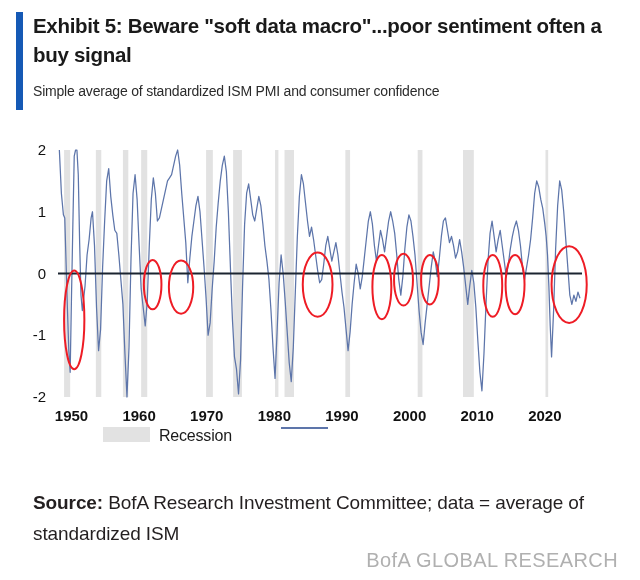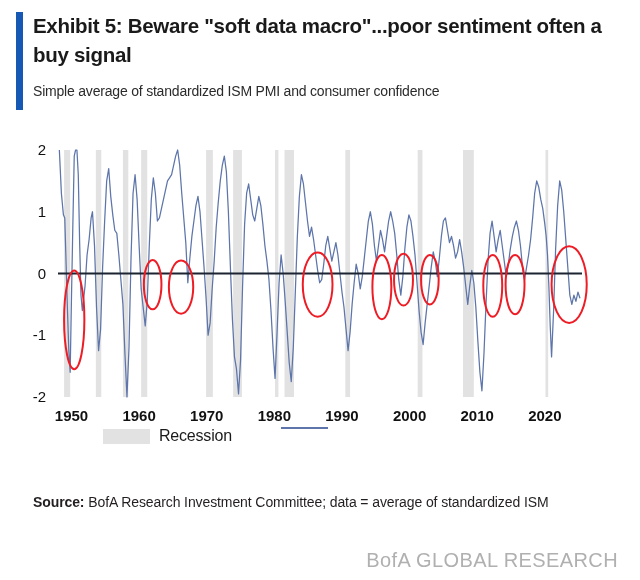--- a/index.html
+++ b/index.html
@@ -42,39 +42,39 @@
   }
   .xlabel{
     font-family:"Liberation Sans", sans-serif;
     font-size:15px;fill:#111;font-weight:bold;
   }
   
   .legend{
     position:absolute;left:0;top:427px;width:640px;height:26px;
   }
   .legend-item{
-    position:absolute;display:flex;align-items:center;
+    position:absolute;display:flex;
   }
   .legend-item.rec{left:103px;top:0;}
   .legend-item.soft{left:281px;top:0;}
   .swatch-box{
     width:47px;height:15px;background:#e2e2e2;display:inline-block;
   }
   .swatch-line{
     width:47px;height:0;border-top:2.2px solid #5d75aa;display:inline-block;
   }
   .legend-text{
     margin-left:9px;font-size:16px;color:#1a1a1a;
     font-family:"Liberation Sans", sans-serif;white-space:nowrap;
     letter-spacing:-0.2px;
   }
   
   .source{
     position:absolute;left:33px;top:487px;width:585px;
-    font-size:14px;line-height:31px;color:#231f20;
+    font-size:19px;line-height:31px;color:#231f20;
     letter-spacing:-0.1px;
   }
   .source b{font-weight:bold;}
   .source .line2{display:block;}
   .footer-brand{
     position:absolute;right:22px;top:549px;
     font-size:20px;color:#b0b0b0;letter-spacing:0.4px;
   }
 </style>
 </head>

